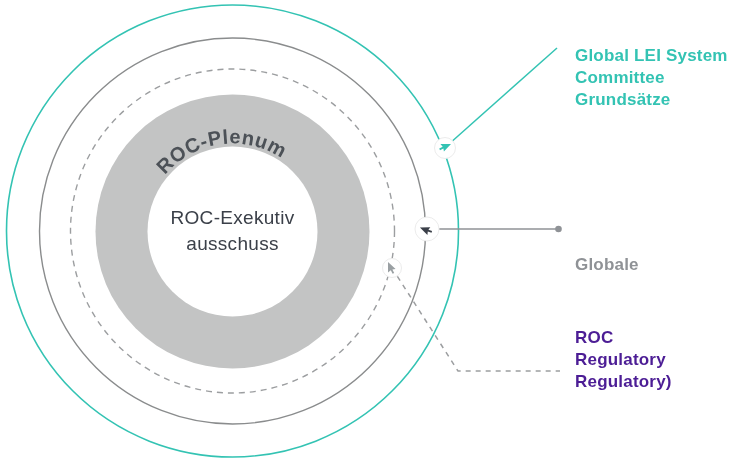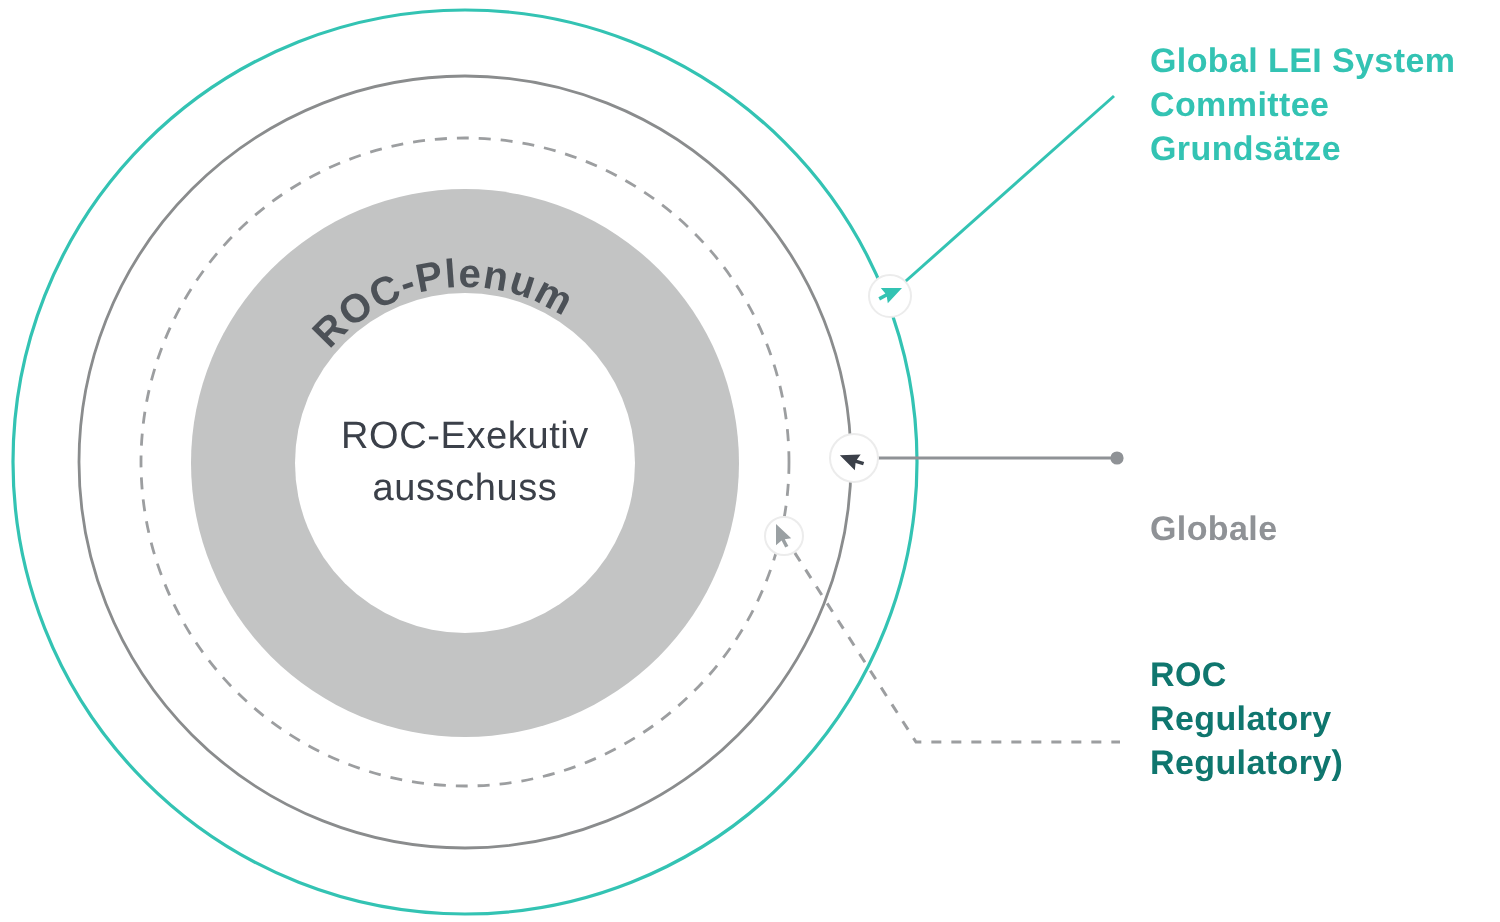--- a/index.html
+++ b/index.html
@@ -21,23 +21,23 @@
     top: 0;
   }
   .label-block {
     position: absolute;
     font-size: 17px;
     font-weight: bold;
     line-height: 22px;
     letter-spacing: 0.2px;
     white-space: nowrap;
   }
-  .label-teal   { left: 575px; top: 20px;  color: #33c3b3; }
+  .label-teal   { left: 575px; top: 45px;  color: #33c3b3; }
   .label-gray-2 { left: 575px; top: 206px; color: #8f9296; margin-top: 48px; }
-  .label-gray-3 { left: 575px; top: 327px; color: #0f766e; }
+  .label-gray-3 { left: 575px; top: 327px; color: #4c1d95; }
 </style>
 </head>
 <body>
 
 <div class="canvas">
 
   <svg class="diagram-svg" width="750" height="461" viewBox="0 0 750 461">
     <defs>
       <path id="cursor" d="M0 0 L0 10.6 L2.8 8.3 L4.6 11.8 L6.2 11 L4.4 7.6 L7.6 7.1 Z"></path>
       <path id="plenum-arc" d="M147.5,208.7 A88,88 0 0 1 317.5,208.7" fill="none"></path>

